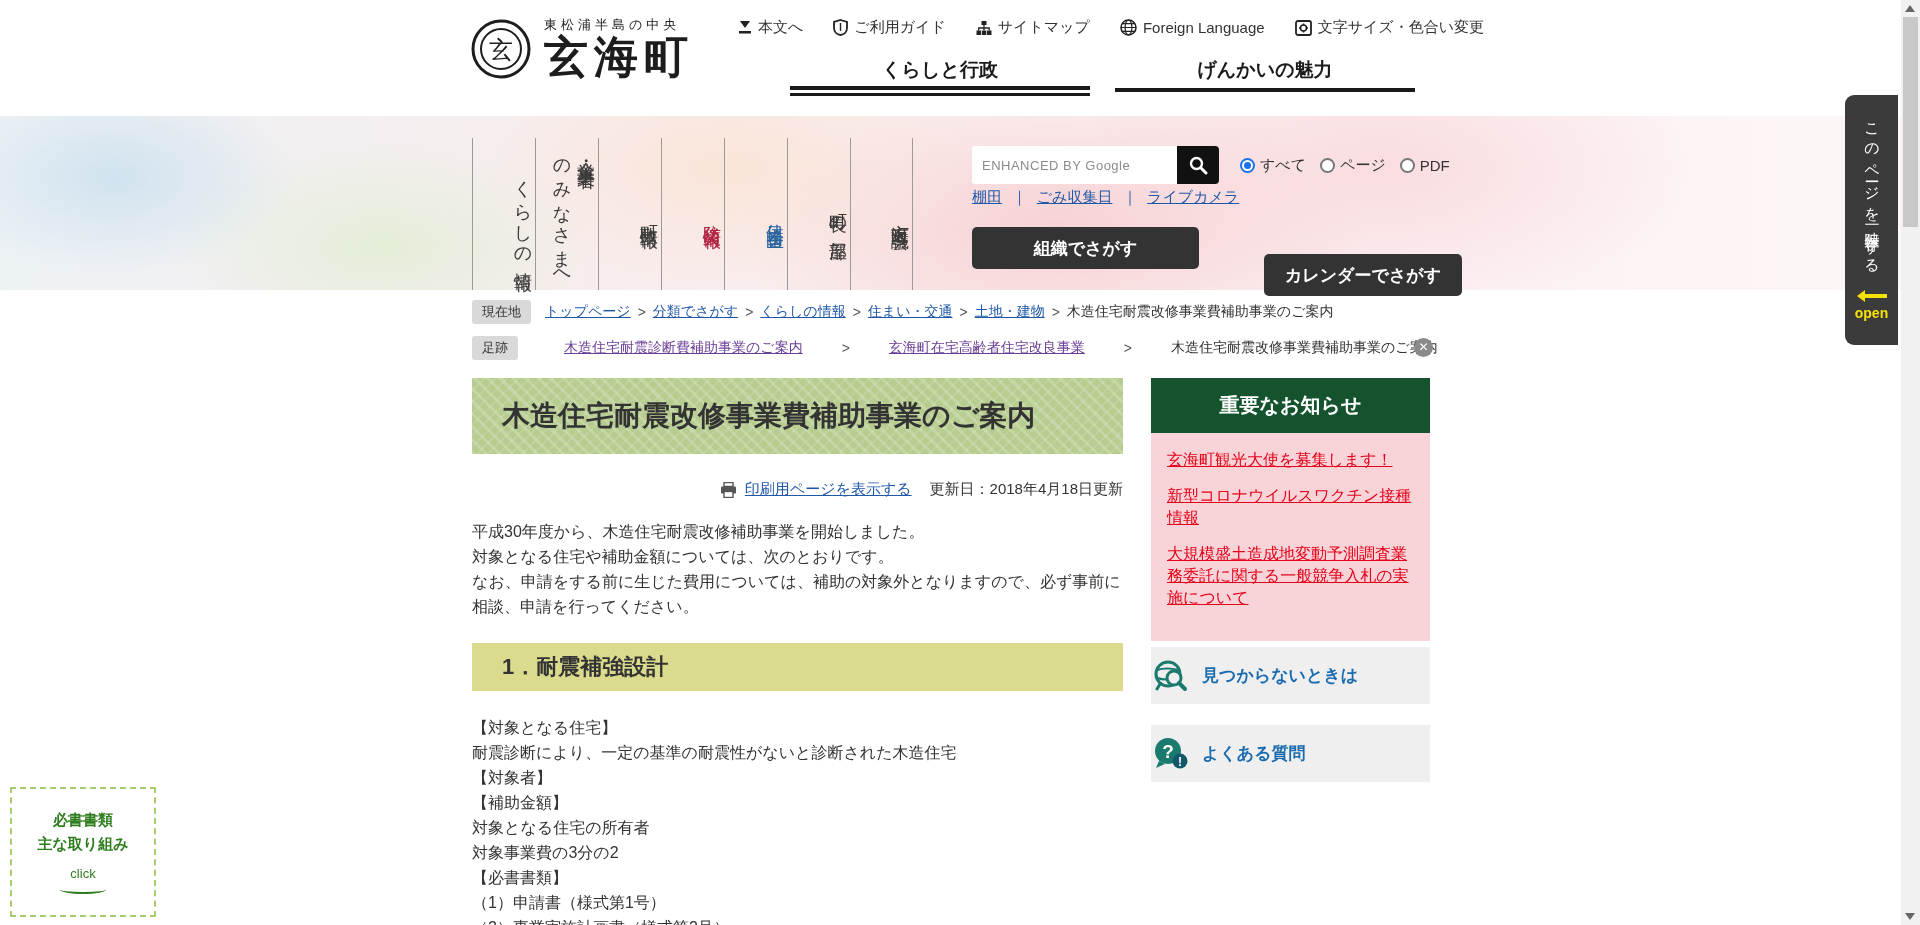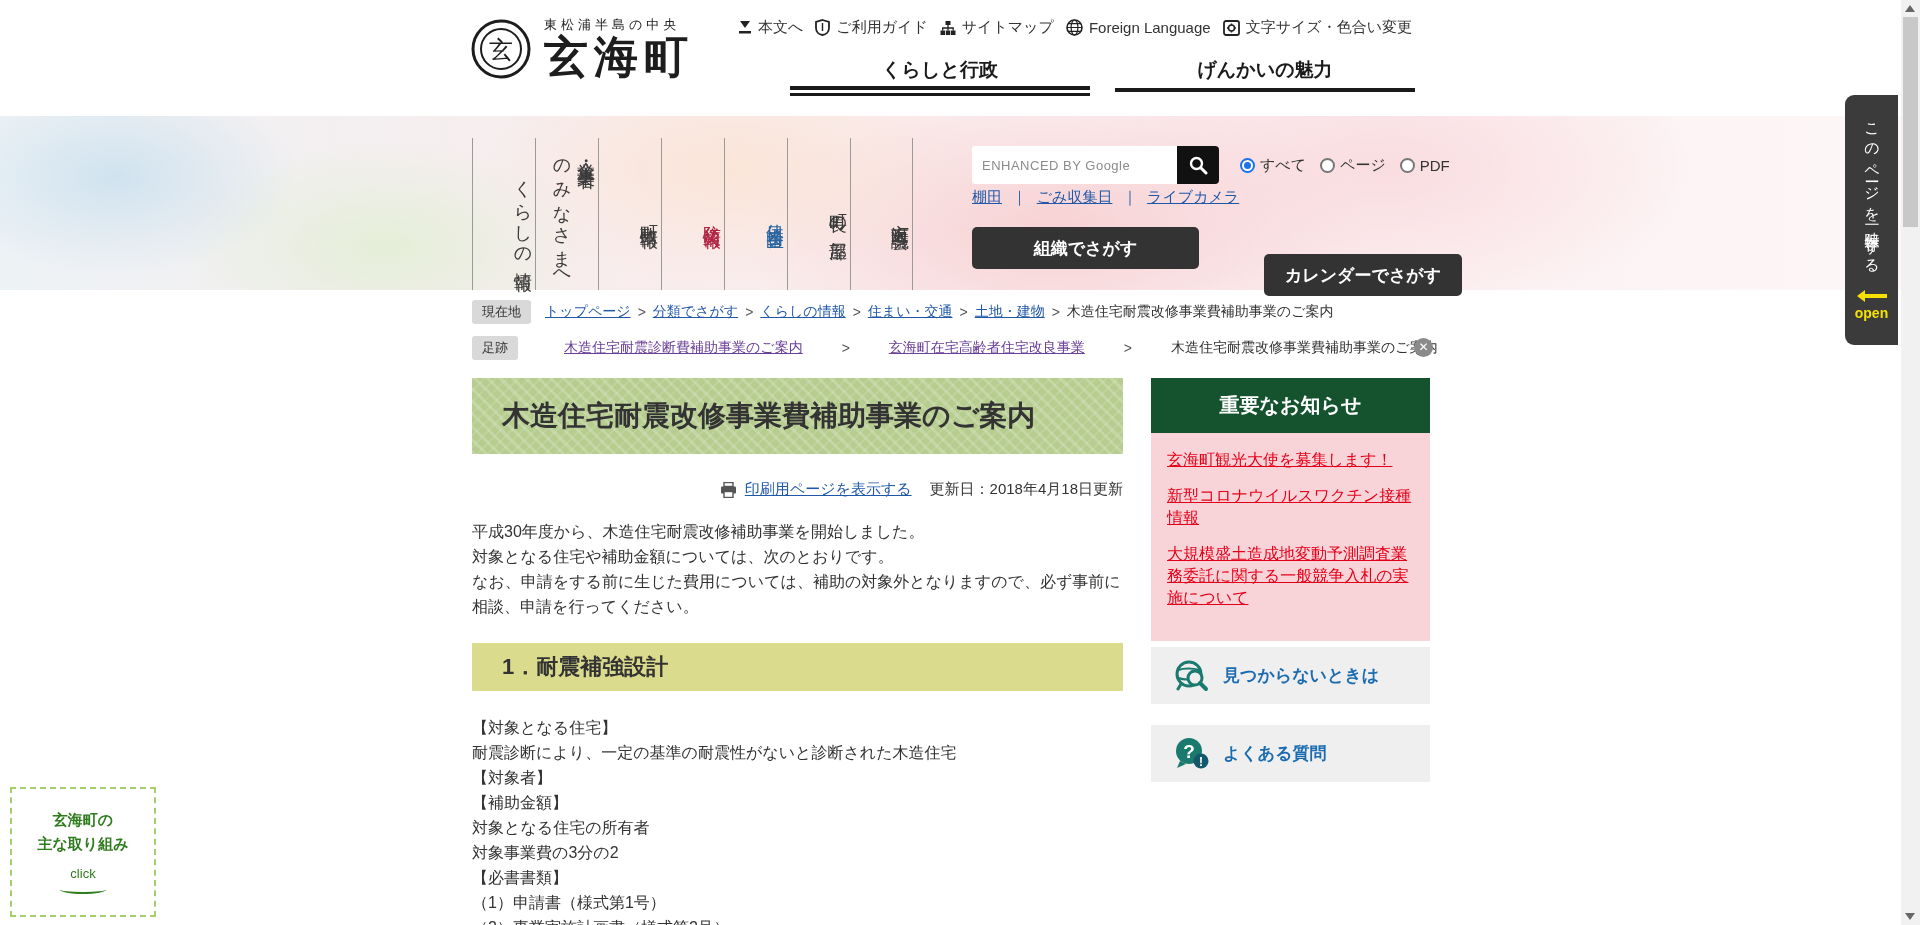--- a/index.html
+++ b/index.html
@@ -6,21 +6,21 @@
   body { font-family:"Liberation Sans","DejaVu Sans",sans-serif; color:#333; background:#fff; }
   .page { position:relative; width:1920px; height:925px; overflow:hidden; background:#fff; }
   a { text-decoration:underline; cursor:pointer; }
 
   
   .header { position:absolute; left:0; top:0; width:1920px; height:116px; background:#fff; }
   .logo { position:absolute; left:470px; top:16px; display:flex; align-items:center; gap:12px; }
   .logo-mark { width:62px; height:62px; }
   .logo-text .tagline { font-size:13px; letter-spacing:4px; color:#222; font-family:"Liberation Serif","DejaVu Serif",serif; }
   .logo-text .town { font-size:44px; font-weight:bold; letter-spacing:6px; color:#1d1d1d; font-family:"Liberation Serif","DejaVu Serif",serif; line-height:1.1; }
-  .util-nav { position:absolute; left:738px; top:18px; display:flex; align-items:center; gap:12px; font-size:15px; color:#333; }
+  .util-nav { position:absolute; left:738px; top:18px; display:flex; align-items:center; gap:30px; font-size:15px; color:#333; }
   .util-item { display:flex; align-items:center; gap:6px; cursor:pointer; }
   .util-item svg { display:block; }
   .tab-label { position:absolute; top:57px; font-size:19px; font-weight:bold; color:#1a1a1a; width:300px; text-align:center; cursor:pointer; }
   .tab1 { left:790px; } .tab2 { left:1115px; }
   .tabline { position:absolute; background:#1a1a1a; }
   .tl1a { left:790px; top:86px; width:300px; height:4px; }
   .tl1b { left:790px; top:93px; width:300px; height:3px; }
   .tl2  { left:1115px; top:88px; width:300px; height:4px; }
 
   
@@ -85,21 +85,21 @@
   .detail { margin-top:24px; font-size:16px; line-height:25px; color:#333; }
 
   
   .sidebar { position:absolute; left:1151px; top:378px; width:279px; }
   .notice { background:#f8d4d9; }
   .notice-head { height:55px; line-height:55px; background:#14532d; color:#fff; font-weight:bold;
     font-size:20px; text-align:center; }
   .notice-body { padding:16px 16px 18px; }
   .notice-body a { display:block; color:#e50019; font-size:16px; line-height:22px; margin-bottom:14px; }
   .helper { position:absolute; left:0; width:279px; height:57px; background:#efefef; display:flex;
-    align-items:center; gap:12px; padding-left:22px; cursor:pointer; }
+    align-items:center; gap:12px; padding-left:1px; cursor:pointer; }
   .helper .hl { color:#1a6bb0; font-size:17px; font-weight:bold; }
   .help1 { top:269px; } .help2 { top:347px; }
 
   
   .left-box { position:absolute; left:10px; top:787px; width:146px; height:130px; background:#fff;
     border:2px dashed #a6cd6e; display:flex; flex-direction:column; align-items:center; justify-content:center;
     gap:4px; cursor:pointer; }
   .left-box .g { color:#2f7d1e; font-weight:bold; font-size:15px; line-height:20px; text-align:center; }
   .left-box .click { color:#2f7d1e; font-size:13px; margin-top:8px; }
   .left-box .arc { width:46px; height:9px; border-bottom:2px solid #2f7d1e; border-radius:50%; }
@@ -320,21 +320,21 @@
         <path d="M7 25l-3 7 9-4z" fill="#1a7a6e"></path>
         <text x="16" y="22" text-anchor="middle" font-size="19" font-weight="bold" fill="#fff" font-family="'Liberation Sans',sans-serif">?</text>
         <circle cx="28" cy="25" r="7.5" fill="#14596b"></circle>
         <text x="28" y="30" text-anchor="middle" font-size="12" font-weight="bold" fill="#fff" font-family="'Liberation Sans',sans-serif">!</text>
       </svg>
       <span class="hl">よくある質問</span>
     </div>
   </div>
 
   <div class="left-box">
-    <div class="g">玄海町の</div>
+    <div class="g">必書書類</div>
     <div class="g">主な取り組み</div>
     <div class="click">click</div>
     <div class="arc"></div>
   </div>
 
   <div class="save-tab">
     <div class="vtxt">このページを一時保存する</div>
     <svg class="arrow" width="34" height="14" viewBox="0 0 34 14">
         <path d="M10 1 2 7l8 6v-4h22V5H10z" fill="#f5e100"></path>
       </svg>

